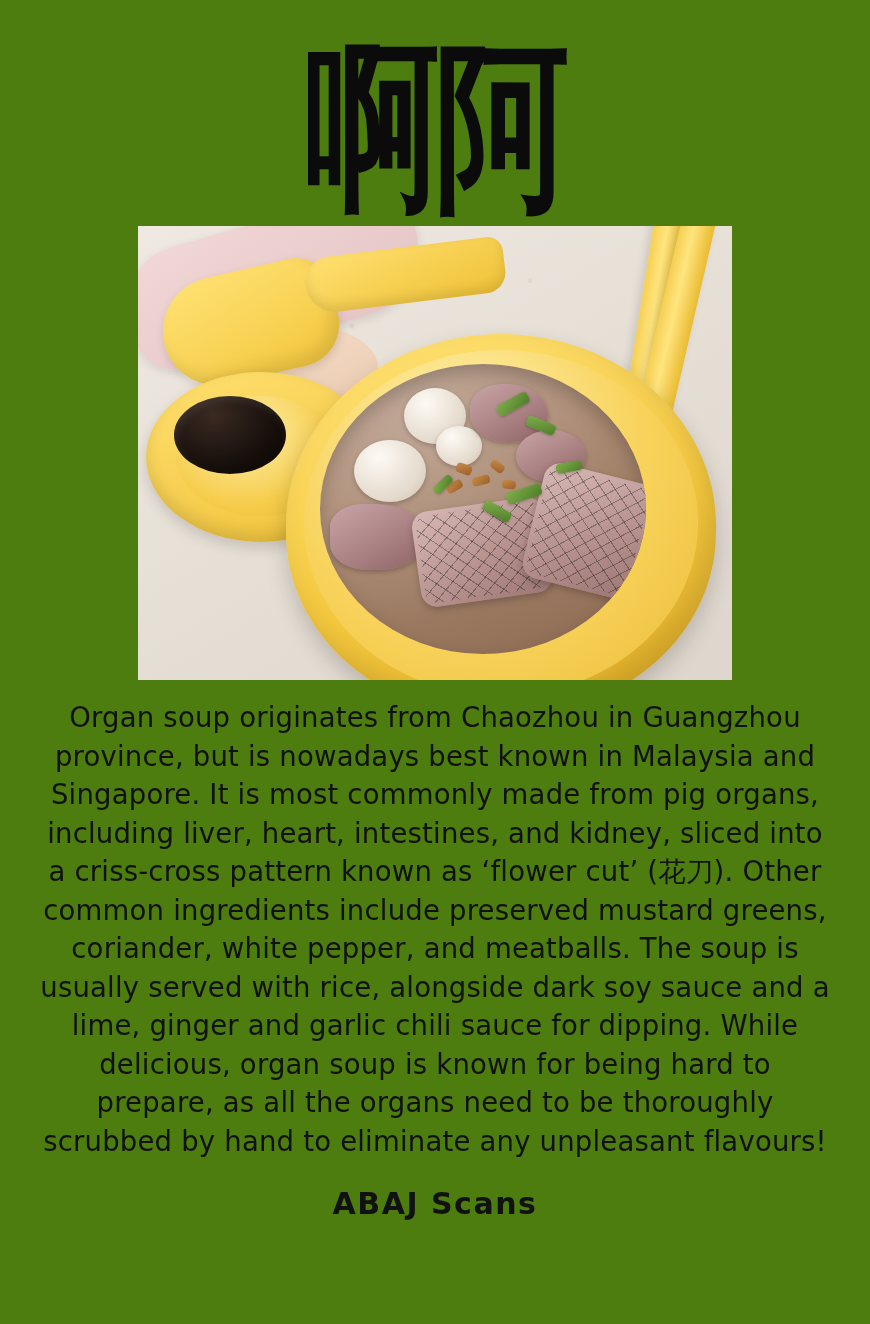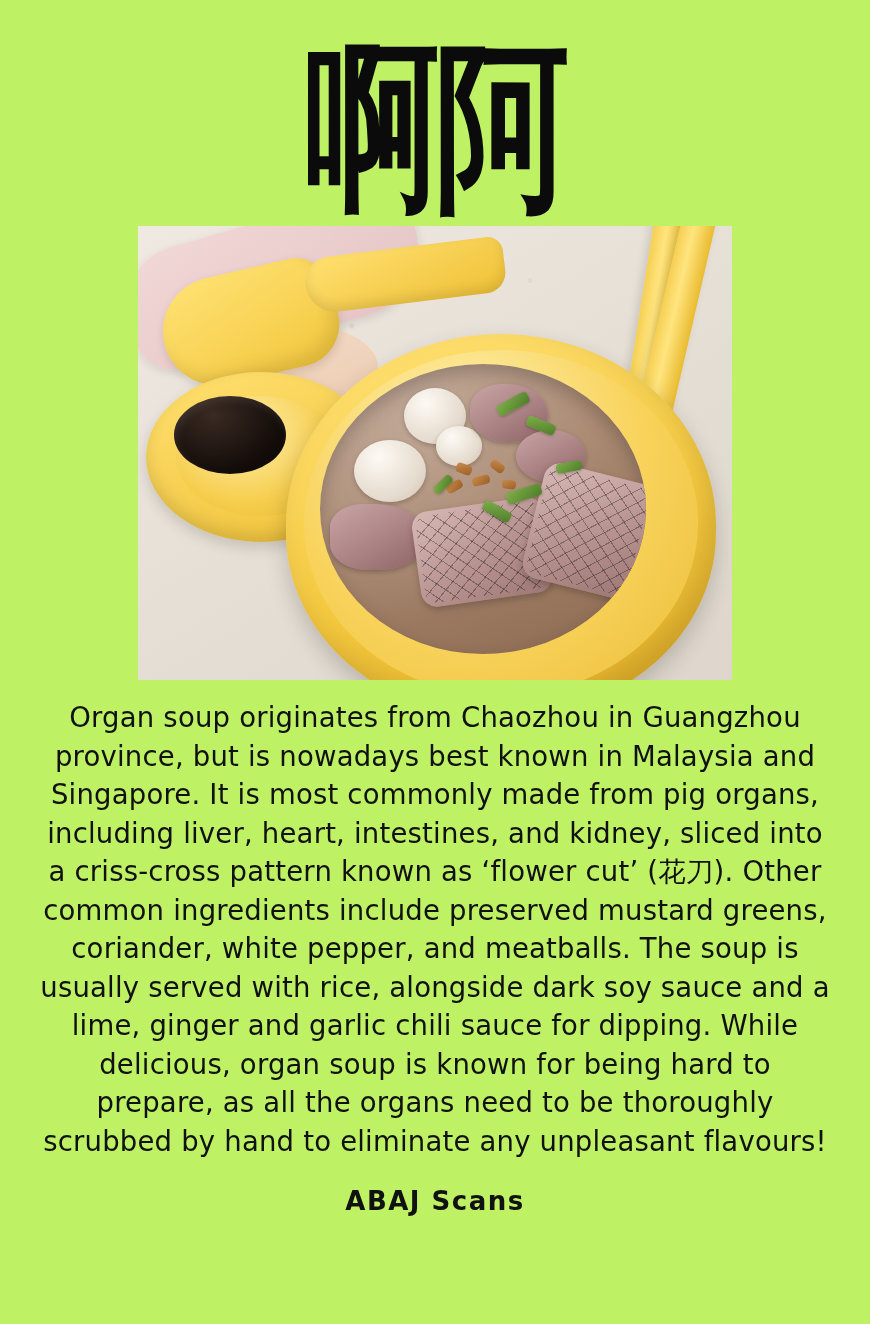--- a/index.html
+++ b/index.html
@@ -10,21 +10,21 @@
   body {
     width: 870px;
     height: 1324px;
     overflow: hidden;
     font-family: "DejaVu Sans", sans-serif;
   }
   .page {
     position: relative;
     width: 870px;
     height: 1324px;
-    background: #bef264;
+    background: #4d7c0f;
     box-sizing: border-box;
   }
 
   
   .title-block {
     width: 100%;
     text-align: center;
     padding-top: 34px;
     height: 200px;
     box-sizing: border-box;
@@ -221,21 +221,21 @@
     font-size: 27.5px;
     line-height: 38.5px;
     letter-spacing: 0.2px;
     color: #111111;
     font-weight: 500;
   }
   .credit {
     margin: 26px auto 0 auto;
     text-align: center;
     font-family: "DejaVu Sans", sans-serif;
-    font-size: 26px;
+    font-size: 30px;
     letter-spacing: 1.5px;
     color: #111111;
     font-weight: 600;
   }
 </style>
 </head>
 <body>
 
 <div class="page">
 

